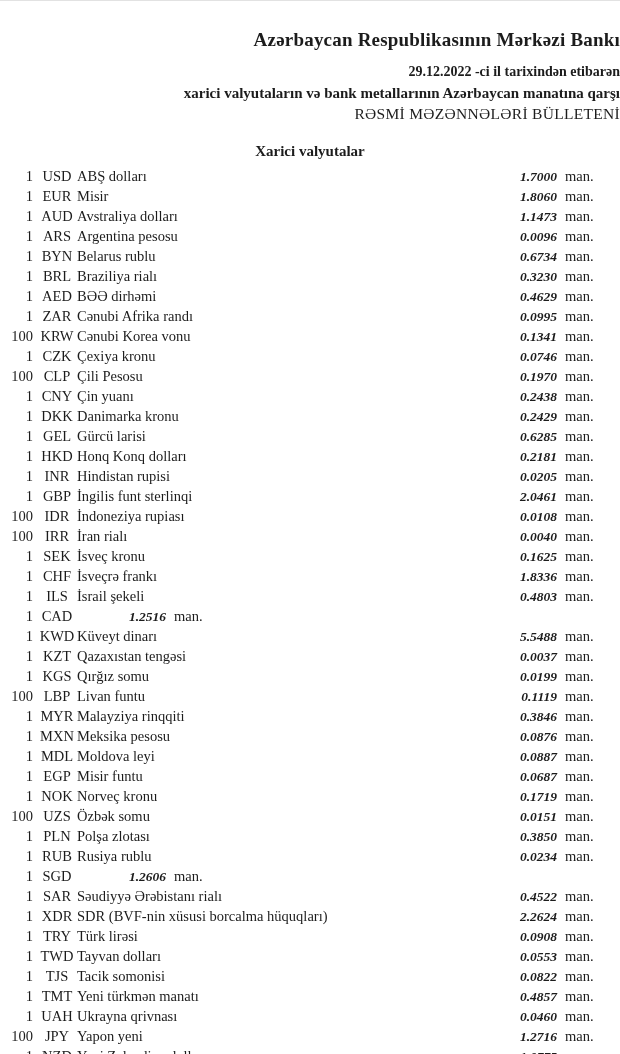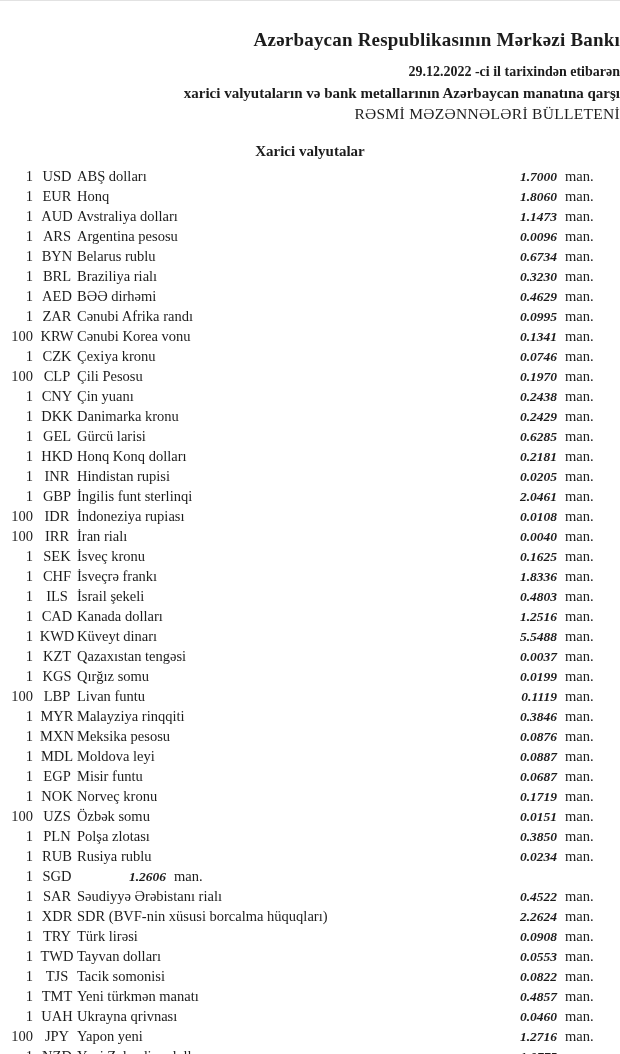--- a/index.html
+++ b/index.html
@@ -87,21 +87,21 @@
     <div class="rate-row">
     <span class="qty">1</span>
     <span class="code">USD</span>
     <span class="name">ABŞ dolları</span>
     <span class="rate">1.7000</span>
     <span class="unit">man.</span>
   </div>
     <div class="rate-row">
     <span class="qty">1</span>
     <span class="code">EUR</span>
-    <span class="name">Honq</span>
+    <span class="name">Misir</span>
     <span class="rate">1.8060</span>
     <span class="unit">man.</span>
   </div>
     <div class="rate-row">
     <span class="qty">1</span>
     <span class="code">AUD</span>
     <span class="name">Avstraliya dolları</span>
     <span class="rate">1.1473</span>
     <span class="unit">man.</span>
   </div>
@@ -234,21 +234,20 @@
     <div class="rate-row">
     <span class="qty">1</span>
     <span class="code">ILS</span>
     <span class="name">İsrail şekeli</span>
     <span class="rate">0.4803</span>
     <span class="unit">man.</span>
   </div>
     <div class="rate-row">
     <span class="qty">1</span>
     <span class="code">CAD</span>
-    <span class="name">Kanada dolları</span>
     <span class="rate">1.2516</span>
     <span class="unit">man.</span>
   </div>
     <div class="rate-row">
     <span class="qty">1</span>
     <span class="code">KWD</span>
     <span class="name">Küveyt dinarı</span>
     <span class="rate">5.5488</span>
     <span class="unit">man.</span>
   </div>

